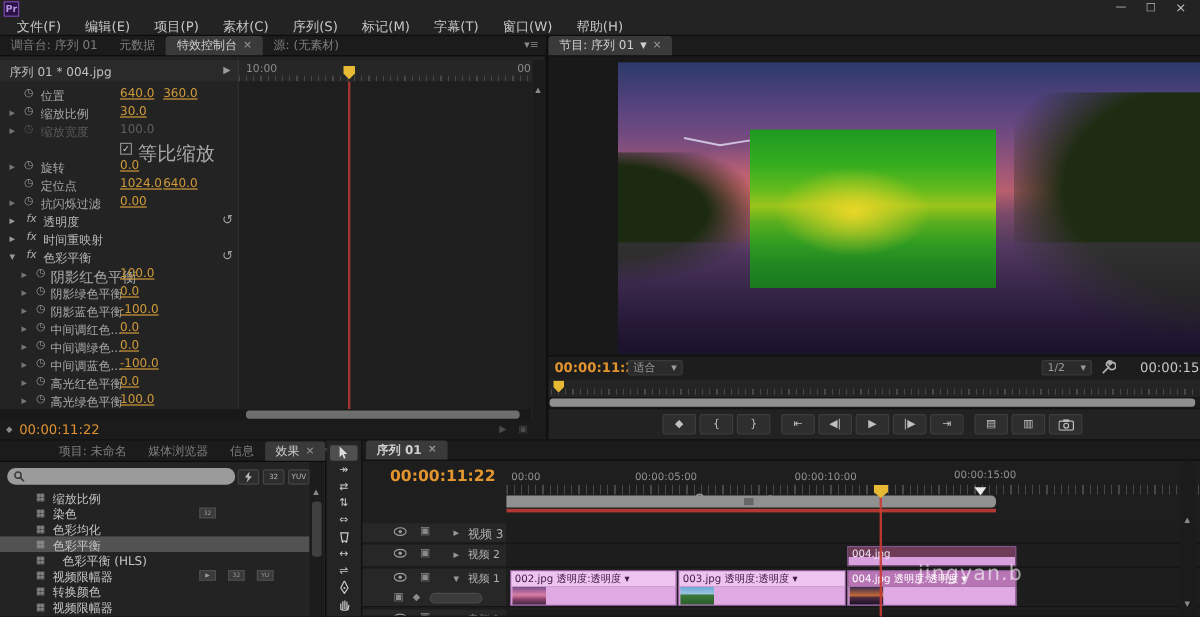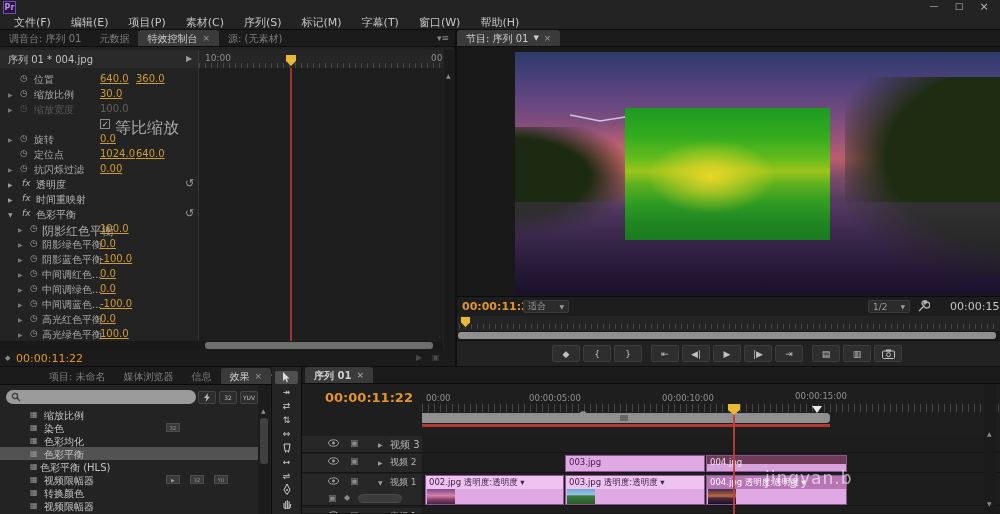--- a/index.html
+++ b/index.html
@@ -300,21 +300,21 @@
       <div style="position: absolute; left: 0px; top: 26px; width: 258px; height: 13px;">
         <div style="position: absolute; left: 30px; top: 2px; font-size: 8px; color: rgb(154, 154, 154);">▦</div>
         <div style="position: absolute; left: 44px; top: 1px; font-size: 10px; color: rgb(196, 196, 196); white-space: nowrap;">色彩均化</div>
       </div>
       <div style="position: absolute; left: 0px; top: 39px; width: 258px; height: 13px; background: rgb(82, 82, 82);">
         <div style="position: absolute; left: 30px; top: 2px; font-size: 8px; color: rgb(154, 154, 154);">▦</div>
         <div style="position: absolute; left: 44px; top: 1px; font-size: 10px; color: rgb(196, 196, 196); white-space: nowrap;">色彩平衡</div>
       </div>
       <div style="position: absolute; left: 0px; top: 52px; width: 258px; height: 13px;">
         <div style="position: absolute; left: 30px; top: 2px; font-size: 8px; color: rgb(154, 154, 154);">▦</div>
-        <div style="position: absolute; left: 40px; top: 1px; font-size: 10px; color: rgb(196, 196, 196); white-space: nowrap;">色彩平衡 (HLS)</div>
+        <div style="position: absolute; left: 52px; top: 1px; font-size: 10px; color: rgb(196, 196, 196); white-space: nowrap;">色彩平衡 (HLS)</div>
       </div>
       <div style="position: absolute; left: 0px; top: 65px; width: 258px; height: 13px;">
         <div style="position: absolute; left: 30px; top: 2px; font-size: 8px; color: rgb(154, 154, 154);">▦</div>
         <div style="position: absolute; left: 44px; top: 1px; font-size: 10px; color: rgb(196, 196, 196); white-space: nowrap;">视频限幅器</div>
         <div style="position: absolute; left: 166px; top: 2px; width: 14px; height: 9px; background: rgb(58, 58, 58); border: 1px solid rgb(77, 77, 77); font-size: 5px; color: rgb(153, 153, 153); text-align: center; line-height: 8px;">▶</div>
         <div style="position: absolute; left: 190px; top: 2px; width: 14px; height: 9px; background: rgb(58, 58, 58); border: 1px solid rgb(77, 77, 77); font-size: 5px; color: rgb(153, 153, 153); text-align: center; line-height: 8px;">32</div>
         <div style="position: absolute; left: 214px; top: 2px; width: 14px; height: 9px; background: rgb(58, 58, 58); border: 1px solid rgb(77, 77, 77); font-size: 5px; color: rgb(153, 153, 153); text-align: center; line-height: 8px;">YU</div>
       </div>
       <div style="position: absolute; left: 0px; top: 78px; width: 258px; height: 13px;">
         <div style="position: absolute; left: 30px; top: 2px; font-size: 8px; color: rgb(154, 154, 154);">▦</div>
@@ -430,21 +430,20 @@
         <svg width="11" height="8" viewBox="0 0 11 8">
           <ellipse cx="5.5" cy="4" rx="5" ry="3.2" fill="none" stroke="#a0a0a0"></ellipse>
           <circle cx="5.5" cy="4" r="1.4" fill="#a0a0a0"></circle>
         </svg>
       </div>
       <div style="position: absolute; left: 48px; top: 2px; font-size: 9px; color: rgb(138, 138, 138);">▣</div>
       <div style="position: absolute; left: 76px; top: 5px; font-size: 6px; color: rgb(153, 153, 153);">▶</div>
       <div style="position: absolute; left: 88px; top: 2px; font-size: 9px; color: rgb(176, 176, 176); white-space: nowrap;">音频 1</div>
     </div>
     <div style="position: absolute; left: 120px; top: 124px; width: 578px; height: 6px; background: rgb(29, 29, 29); border-bottom: 1px solid rgb(20, 20, 20);"></div>
-    <div style="position: absolute; left: 263px; top: 71px; width: 140px; height: 17px; border: 1px solid rgb(138, 88, 144); overflow: hidden; font-size: 8.5px; padding: 1px 3px; white-space: nowrap; background: rgb(223, 169, 227); color: rgb(70, 32, 78);">003.jpg</div>
     <div style="position: absolute; left: 404px; top: 71px; width: 141px; height: 17px; border: 1px solid rgb(138, 88, 144); overflow: hidden; font-size: 8.5px; padding: 1px 3px; white-space: nowrap; background: linear-gradient(rgb(110, 60, 88) 0%, rgb(110, 60, 88) 55%, rgb(217, 160, 222) 55%); color: rgb(242, 228, 244);">004.jpg</div>
     <div style="position: absolute; left: 123px; top: 91px; width: 139px; height: 14px; border-top: 1px solid rgb(138, 88, 144); border-right: 1px solid rgb(138, 88, 144); border-left: 1px solid rgb(138, 88, 144); border-image: initial; border-bottom: none; overflow: hidden; font-size: 8.5px; padding: 1px 3px; white-space: nowrap; background: rgb(239, 195, 240); color: rgb(60, 27, 68);">002.jpg 透明度:透明度 ▾</div>
     <div style="position: absolute; left: 123px; top: 105px; width: 139px; height: 16px; background: rgb(223, 169, 227); border-right: 1px solid rgb(138, 88, 144); border-bottom: 1px solid rgb(138, 88, 144); border-left: 1px solid rgb(138, 88, 144); border-image: initial; border-top: none; overflow: hidden;">
       <div style="position: absolute; left: 1px; top: 0px; width: 28px; height: 15px; background: linear-gradient(rgb(122, 74, 138) 0%, rgb(216, 128, 168) 45%, rgb(138, 64, 104) 70%, rgb(64, 40, 72) 100%);"></div>
     </div>
     <div style="position: absolute; left: 263px; top: 91px; width: 140px; height: 14px; border-top: 1px solid rgb(138, 88, 144); border-right: 1px solid rgb(138, 88, 144); border-left: 1px solid rgb(138, 88, 144); border-image: initial; border-bottom: none; overflow: hidden; font-size: 8.5px; padding: 1px 3px; white-space: nowrap; background: rgb(239, 195, 240); color: rgb(60, 27, 68);">003.jpg 透明度:透明度 ▾</div>
     <div style="position: absolute; left: 263px; top: 105px; width: 140px; height: 16px; background: rgb(223, 169, 227); border-right: 1px solid rgb(138, 88, 144); border-bottom: 1px solid rgb(138, 88, 144); border-left: 1px solid rgb(138, 88, 144); border-image: initial; border-top: none; overflow: hidden;">
       <div style="position: absolute; left: 1px; top: 0px; width: 28px; height: 15px; background: linear-gradient(rgb(106, 168, 216) 0%, rgb(156, 196, 224) 40%, rgb(58, 122, 58) 45%, rgb(44, 92, 44) 100%);"></div>
     </div>
     <div style="position: absolute; left: 404px; top: 91px; width: 141px; height: 14px; border-top: 1px solid rgb(138, 88, 144); border-right: 1px solid rgb(138, 88, 144); border-left: 1px solid rgb(138, 88, 144); border-image: initial; border-bottom: none; overflow: hidden; font-size: 8.5px; padding: 1px 3px; white-space: nowrap; background: rgb(184, 117, 181); color: rgb(255, 255, 255);">004.jpg 透明度:透明度 ▾</div>

